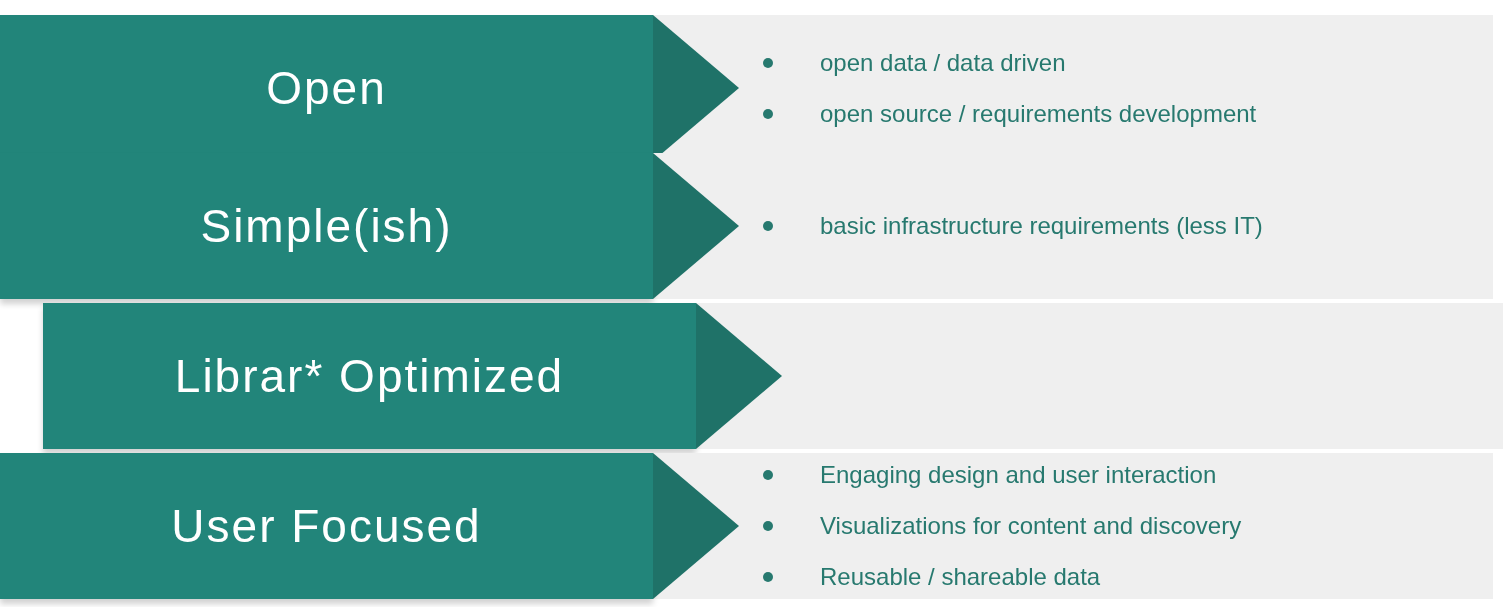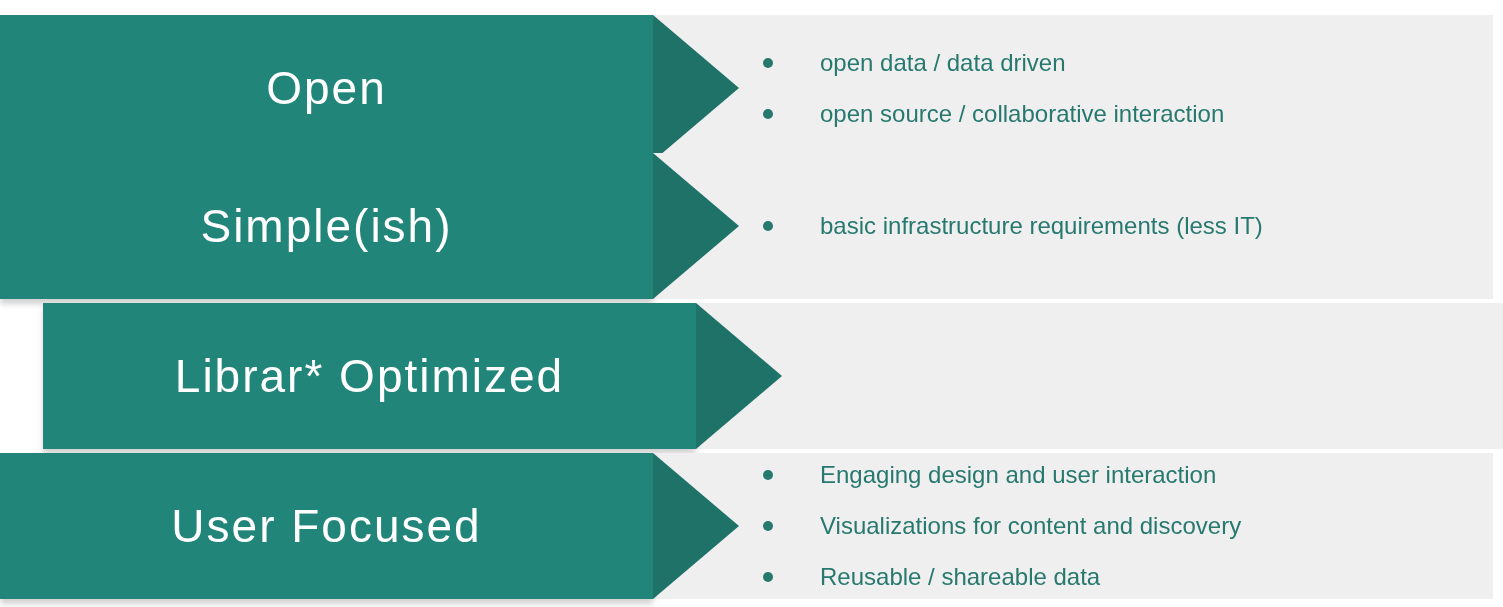--- a/index.html
+++ b/index.html
@@ -116,21 +116,21 @@
       </div>
       <div class="arrow-head"></div>
     </div>
     <div class="bullets">
       <div class="bullet-item">
         <span class="bullet-dot"></span>
         <span class="bullet-label">open data / data driven</span>
       </div>
       <div class="bullet-item">
         <span class="bullet-dot"></span>
-        <span class="bullet-label">open source / collaborative interaction</span>
+        <span class="bullet-label">open source / requirements development</span>
       </div>
     </div>
   </div>
 
   <div class="row row2">
     <div class="row-band"></div>
     <div class="arrow">
       <div class="arrow-body">
         <span class="banner-title">Simple(ish)</span>
       </div>

